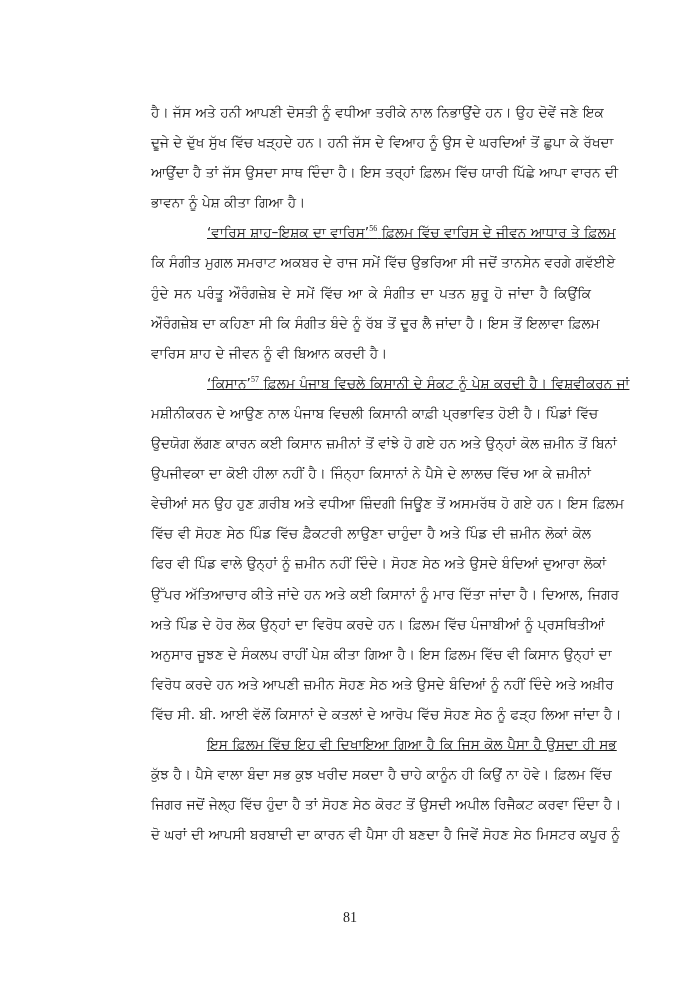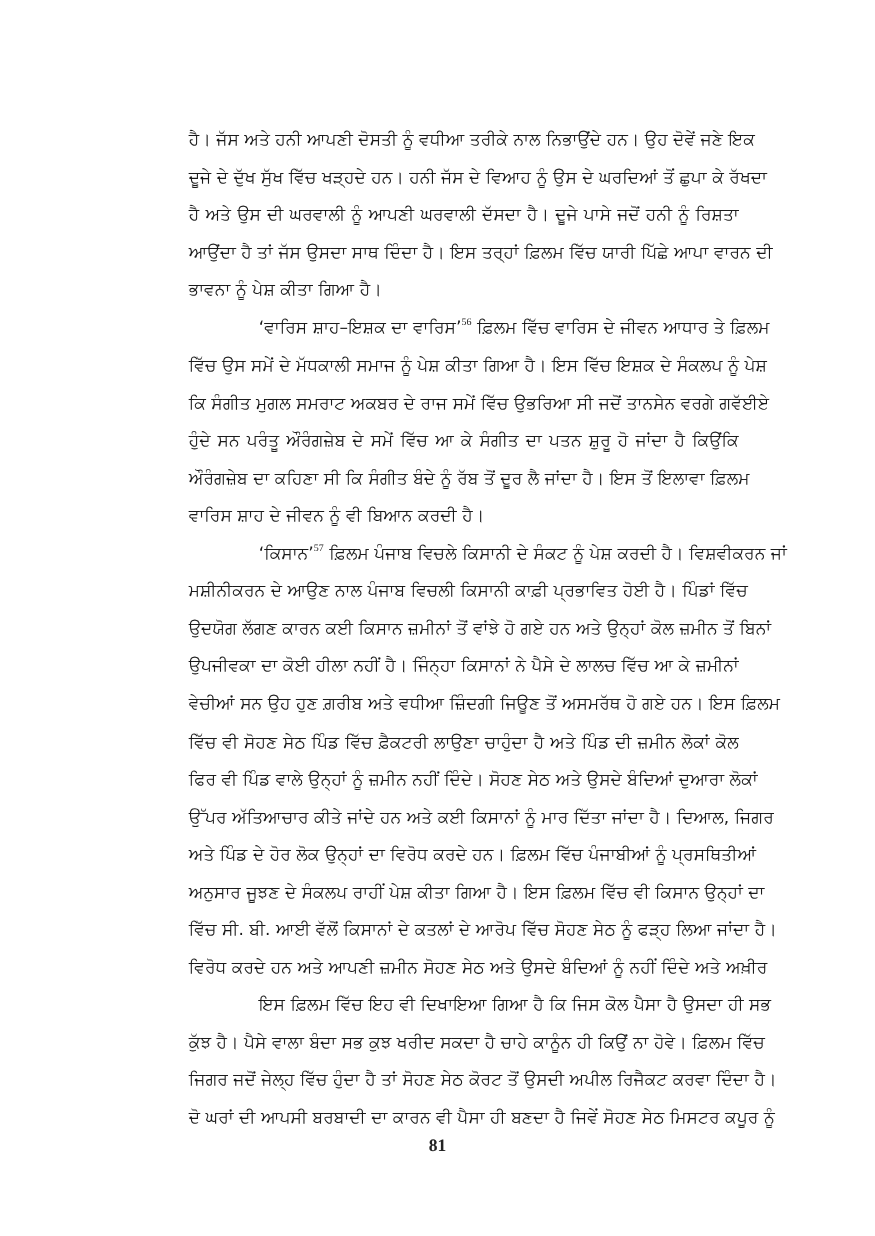--- a/index.html
+++ b/index.html
@@ -35,75 +35,73 @@
       text-align: justify;
       text-align-last: justify;
       letter-spacing: 0.05px;
       margin-left: 32px;
     }
     .line.last {
       text-align-last: left;
     }
     .line.indent {
       padding-left: 56px;
+      text-decoration: underline;
     }
     sup.fn {
       font-family: "Liberation Serif", serif;
       font-size: 8px;
       vertical-align: 6px;
       line-height: 0;
     }
     .page-number {
       position: absolute;
       left: 0;
       width: 700px;
       top: 910px;
       text-align: center;
       font-family: "Liberation Serif", serif;
       font-size: 14px;
       color: #222;
-      font-weight: bold;
     }
   </style>
 </head>
 <body>
 
 <div class="page">
   <div class="text-body">
 
     <div class="paragraph">
       <div class="line">ਹੈ। ਜੱਸ ਅਤੇ ਹਨੀ ਆਪਣੀ ਦੋਸਤੀ ਨੂੰ ਵਧੀਆ ਤਰੀਕੇ ਨਾਲ ਨਿਭਾਉਂਦੇ ਹਨ। ਉਹ ਦੋਵੇਂ ਜਣੇ ਇਕ</div>
       <div class="line">ਦੂਜੇ ਦੇ ਦੁੱਖ ਸੁੱਖ ਵਿੱਚ ਖੜ੍ਹਦੇ ਹਨ। ਹਨੀ ਜੱਸ ਦੇ ਵਿਆਹ ਨੂੰ ਉਸ ਦੇ ਘਰਦਿਆਂ ਤੋਂ ਛੁਪਾ ਕੇ ਰੱਖਦਾ</div>
-      <div class="line">ਹੈ ਅਤੇ ਉਸ ਦੀ ਘਰਵਾਲੀ ਨੂੰ ਆਪਣੀ ਘਰਵਾਲੀ ਦੱਸਦਾ ਹੈ। ਦੂਜੇ ਪਾਸੇ ਜਦੋਂ ਹਨੀ ਨੂੰ ਰਿਸ਼ਤਾ</div>
       <div class="line">ਆਉਂਦਾ ਹੈ ਤਾਂ ਜੱਸ ਉਸਦਾ ਸਾਥ ਦਿੰਦਾ ਹੈ। ਇਸ ਤਰ੍ਹਾਂ ਫ਼ਿਲਮ ਵਿੱਚ ਯਾਰੀ ਪਿੱਛੇ ਆਪਾ ਵਾਰਨ ਦੀ</div>
       <div class="line last">ਭਾਵਨਾ ਨੂੰ ਪੇਸ਼ ਕੀਤਾ ਗਿਆ ਹੈ।</div>
     </div>
 
     <div class="paragraph">
       <div class="line indent"><span>‘ਵਾਰਿਸ ਸ਼ਾਹ–ਇਸ਼ਕ ਦਾ ਵਾਰਿਸ’</span><sup class="fn">56</sup> <span>ਫ਼ਿਲਮ ਵਿੱਚ ਵਾਰਿਸ ਦੇ ਜੀਵਨ ਆਧਾਰ ਤੇ ਫ਼ਿਲਮ</span></div>
-      <div class="line">ਵਿੱਚ ਉਸ ਸਮੇਂ ਦੇ ਮੱਧਕਾਲੀ ਸਮਾਜ ਨੂੰ ਪੇਸ਼ ਕੀਤਾ ਗਿਆ ਹੈ। ਇਸ ਵਿੱਚ ਇਸ਼ਕ ਦੇ ਸੰਕਲਪ ਨੂੰ ਪੇਸ਼</div>
       <div class="line">ਕਿ ਸੰਗੀਤ ਮੁਗਲ ਸਮਰਾਟ ਅਕਬਰ ਦੇ ਰਾਜ ਸਮੇਂ ਵਿੱਚ ਉਭਰਿਆ ਸੀ ਜਦੋਂ ਤਾਨਸੇਨ ਵਰਗੇ ਗਵੱਈਏ</div>
       <div class="line">ਹੁੰਦੇ ਸਨ ਪਰੰਤੂ ਔਰੰਗਜ਼ੇਬ ਦੇ ਸਮੇਂ ਵਿੱਚ ਆ ਕੇ ਸੰਗੀਤ ਦਾ ਪਤਨ ਸ਼ੁਰੂ ਹੋ ਜਾਂਦਾ ਹੈ ਕਿਉਂਕਿ</div>
       <div class="line">ਔਰੰਗਜ਼ੇਬ ਦਾ ਕਹਿਣਾ ਸੀ ਕਿ ਸੰਗੀਤ ਬੰਦੇ ਨੂੰ ਰੱਬ ਤੋਂ ਦੂਰ ਲੈ ਜਾਂਦਾ ਹੈ। ਇਸ  ਤੋਂ ਇਲਾਵਾ ਫ਼ਿਲਮ</div>
       <div class="line last">ਵਾਰਿਸ ਸ਼ਾਹ ਦੇ ਜੀਵਨ ਨੂੰ ਵੀ ਬਿਆਨ ਕਰਦੀ ਹੈ।</div>
     </div>
 
     <div class="paragraph">
       <div class="line indent"><span>‘ਕਿਸਾਨ’</span><sup class="fn">57</sup> <span>ਫ਼ਿਲਮ ਪੰਜਾਬ ਵਿਚਲੇ ਕਿਸਾਨੀ ਦੇ ਸੰਕਟ ਨੂੰ ਪੇਸ਼ ਕਰਦੀ ਹੈ। ਵਿਸ਼ਵੀਕਰਨ ਜਾਂ</span></div>
       <div class="line">ਮਸ਼ੀਨੀਕਰਨ ਦੇ ਆਉਣ ਨਾਲ ਪੰਜਾਬ ਵਿਚਲੀ ਕਿਸਾਨੀ ਕਾਫ਼ੀ ਪ੍ਰਭਾਵਿਤ ਹੋਈ ਹੈ। ਪਿੰਡਾਂ ਵਿੱਚ</div>
       <div class="line">ਉਦਯੋਗ ਲੱਗਣ ਕਾਰਨ ਕਈ ਕਿਸਾਨ ਜ਼ਮੀਨਾਂ ਤੋਂ ਵਾਂਝੇ ਹੋ ਗਏ ਹਨ ਅਤੇ ਉਨ੍ਹਾਂ ਕੋਲ ਜ਼ਮੀਨ ਤੋਂ ਬਿਨਾਂ</div>
       <div class="line">ਉਪਜੀਵਕਾ ਦਾ ਕੋਈ ਹੀਲਾ ਨਹੀਂ ਹੈ। ਜਿੰਨ੍ਹਾ ਕਿਸਾਨਾਂ ਨੇ ਪੈਸੇ ਦੇ ਲਾਲਚ ਵਿੱਚ ਆ ਕੇ ਜ਼ਮੀਨਾਂ</div>
       <div class="line">ਵੇਚੀਆਂ ਸਨ ਉਹ ਹੁਣ ਗ਼ਰੀਬ ਅਤੇ ਵਧੀਆ ਜ਼ਿੰਦਗੀ ਜਿਊਣ ਤੋਂ ਅਸਮਰੱਥ ਹੋ ਗਏ ਹਨ। ਇਸ ਫ਼ਿਲਮ</div>
       <div class="line">ਵਿੱਚ ਵੀ ਸੋਹਣ ਸੇਠ ਪਿੰਡ ਵਿੱਚ ਫ਼ੈਕਟਰੀ ਲਾਉਣਾ ਚਾਹੁੰਦਾ ਹੈ ਅਤੇ ਪਿੰਡ ਦੀ ਜ਼ਮੀਨ ਲੋਕਾਂ ਕੋਲ</div>
       <div class="line">ਫਿਰ ਵੀ ਪਿੰਡ ਵਾਲੇ ਉਨ੍ਹਾਂ ਨੂੰ ਜ਼ਮੀਨ ਨਹੀਂ ਦਿੰਦੇ। ਸੋਹਣ ਸੇਠ ਅਤੇ ਉਸਦੇ ਬੰਦਿਆਂ ਦੁਆਰਾ ਲੋਕਾਂ</div>
       <div class="line">ਉੱਪਰ ਅੱਤਿਆਚਾਰ ਕੀਤੇ ਜਾਂਦੇ ਹਨ ਅਤੇ ਕਈ ਕਿਸਾਨਾਂ ਨੂੰ ਮਾਰ ਦਿੱਤਾ ਜਾਂਦਾ ਹੈ। ਦਿਆਲ, ਜਿਗਰ</div>
       <div class="line">ਅਤੇ ਪਿੰਡ ਦੇ ਹੋਰ ਲੋਕ ਉਨ੍ਹਾਂ ਦਾ ਵਿਰੋਧ ਕਰਦੇ ਹਨ। ਫ਼ਿਲਮ ਵਿੱਚ ਪੰਜਾਬੀਆਂ ਨੂੰ ਪ੍ਰਸਥਿਤੀਆਂ</div>
       <div class="line">ਅਨੁਸਾਰ ਜੂਝਣ ਦੇ ਸੰਕਲਪ ਰਾਹੀਂ ਪੇਸ਼ ਕੀਤਾ ਗਿਆ ਹੈ। ਇਸ ਫ਼ਿਲਮ ਵਿੱਚ ਵੀ ਕਿਸਾਨ ਉਨ੍ਹਾਂ ਦਾ</div>
+      <div class="line">ਵਿਰੋਧ ਕਰਦੇ ਹਨ ਅਤੇ ਆਪਣੀ ਜ਼ਮੀਨ ਸੋਹਣ ਸੇਠ ਅਤੇ ਉਸਦੇ ਬੰਦਿਆਂ ਨੂੰ ਨਹੀਂ ਦਿੰਦੇ ਅਤੇ ਅਖ਼ੀਰ</div>
       <div class="line last">ਵਿੱਚ ਸੀ. ਬੀ. ਆਈ ਵੱਲੋਂ ਕਿਸਾਨਾਂ ਦੇ ਕਤਲਾਂ ਦੇ ਆਰੋਪ ਵਿੱਚ ਸੋਹਣ ਸੇਠ ਨੂੰ ਫੜ੍ਹ ਲਿਆ ਜਾਂਦਾ ਹੈ।</div>
-      <div class="line">ਵਿਰੋਧ ਕਰਦੇ ਹਨ ਅਤੇ ਆਪਣੀ ਜ਼ਮੀਨ ਸੋਹਣ ਸੇਠ ਅਤੇ ਉਸਦੇ ਬੰਦਿਆਂ ਨੂੰ ਨਹੀਂ ਦਿੰਦੇ ਅਤੇ ਅਖ਼ੀਰ</div>
     </div>
 
     <div class="paragraph">
       <div class="line indent">ਇਸ ਫ਼ਿਲਮ ਵਿੱਚ ਇਹ ਵੀ ਦਿਖਾਇਆ ਗਿਆ ਹੈ ਕਿ ਜਿਸ ਕੋਲ ਪੈਸਾ ਹੈ ਉਸਦਾ ਹੀ ਸਭ</div>
       <div class="line">ਕੁੱਝ ਹੈ। ਪੈਸੇ ਵਾਲਾ ਬੰਦਾ ਸਭ ਕੁਝ ਖਰੀਦ ਸਕਦਾ ਹੈ ਚਾਹੇ ਕਾਨੂੰਨ ਹੀ ਕਿਉਂ ਨਾ ਹੋਵੇ। ਫ਼ਿਲਮ ਵਿੱਚ</div>
       <div class="line">ਜਿਗਰ ਜਦੋਂ ਜੇਲ੍ਹ ਵਿੱਚ ਹੁੰਦਾ ਹੈ ਤਾਂ ਸੋਹਣ ਸੇਠ ਕੋਰਟ ਤੋਂ ਉਸਦੀ ਅਪੀਲ ਰਿਜੈਕਟ ਕਰਵਾ ਦਿੰਦਾ ਹੈ।</div>
       <div class="line">ਦੋ ਘਰਾਂ ਦੀ ਆਪਸੀ ਬਰਬਾਦੀ ਦਾ ਕਾਰਨ ਵੀ ਪੈਸਾ ਹੀ ਬਣਦਾ ਹੈ ਜਿਵੇਂ ਸੋਹਣ ਸੇਠ ਮਿਸਟਰ ਕਪੂਰ ਨੂੰ</div>
     </div>
 
   </div>

